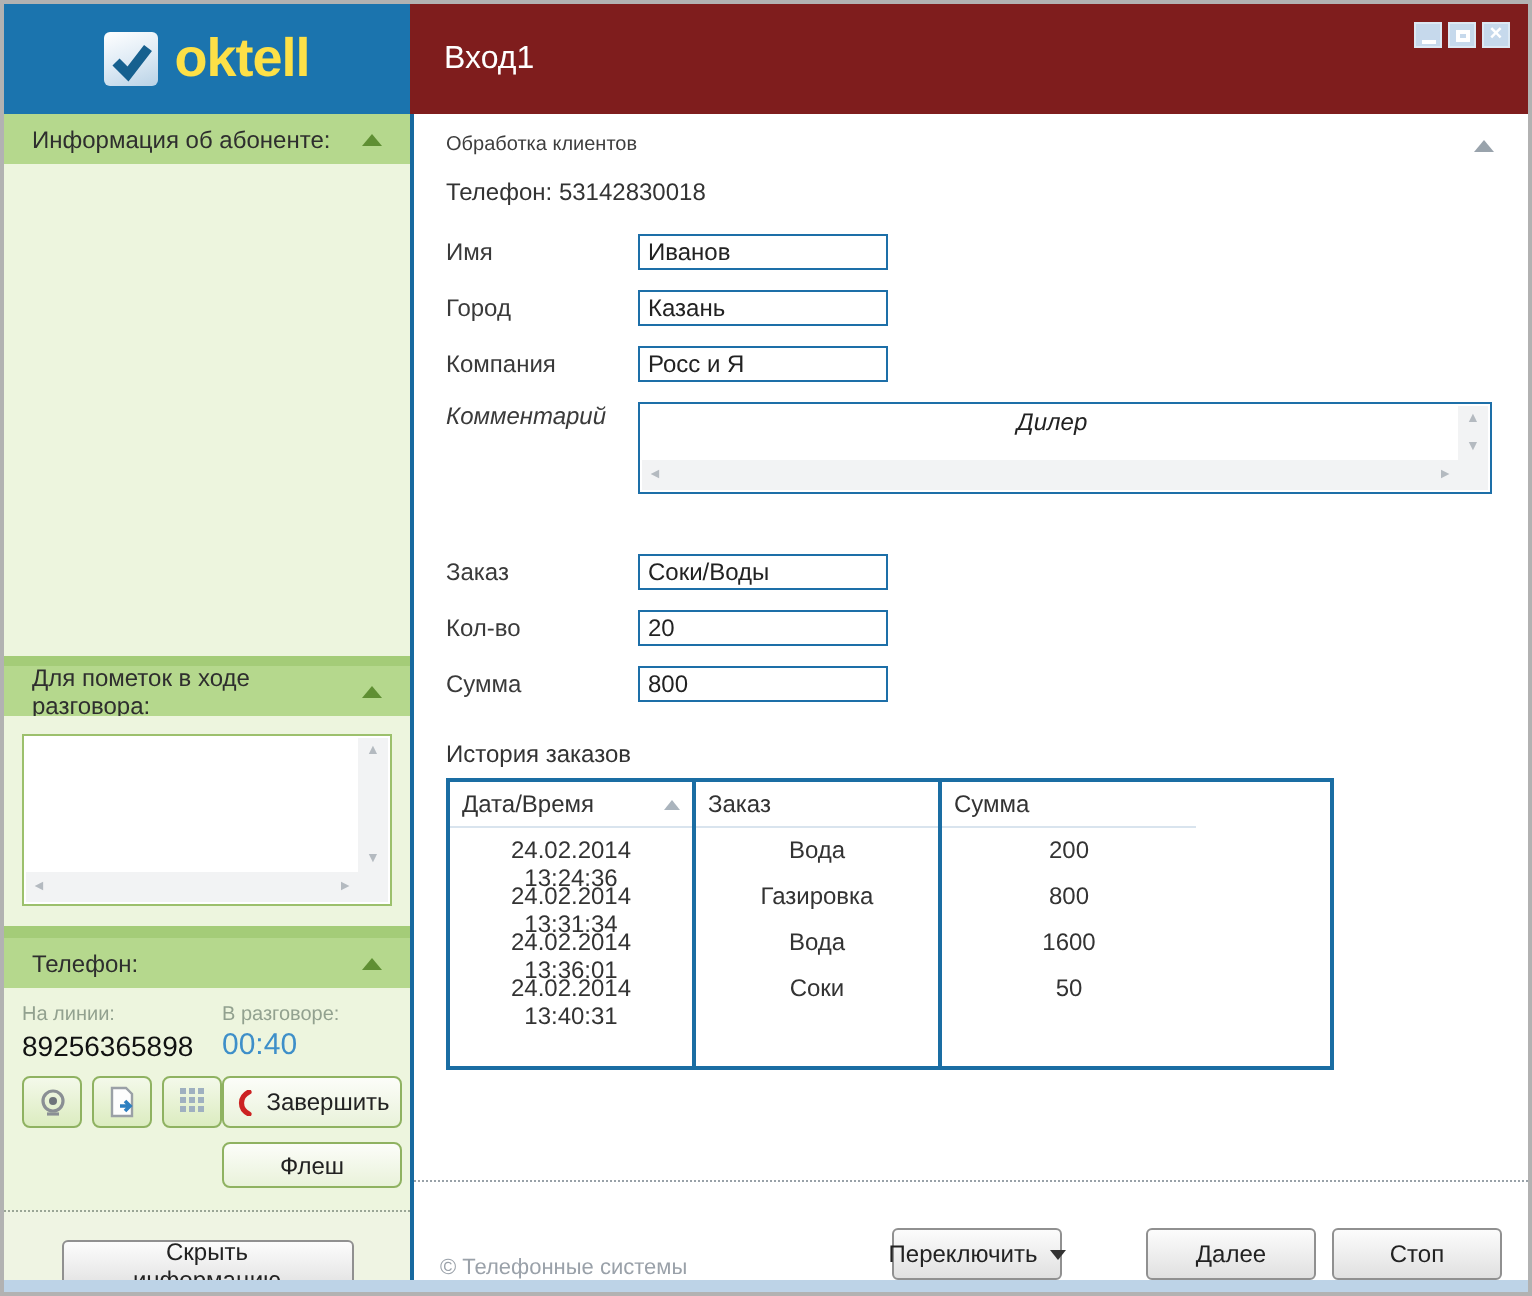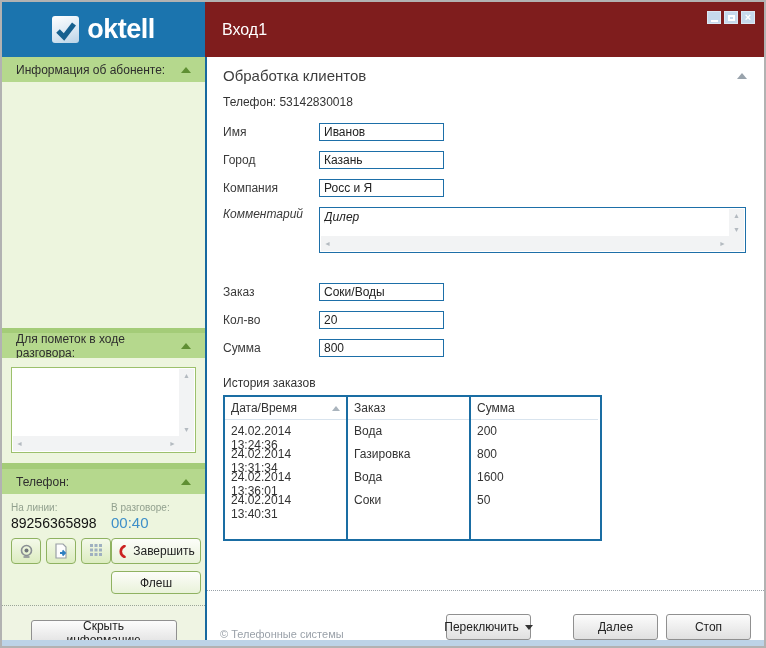--- a/index.html
+++ b/index.html
@@ -9,21 +9,21 @@
   .window { width:766px; height:648px; border:2px solid #b2b2b2; background:#fff;
             display:flex; flex-direction:column; overflow:hidden; }
 
   
   .titlebar { height:55px; flex:none; display:flex; }
   .logo-block { width:203px; flex:none; background:#1b74ae; display:flex;
                 align-items:center; justify-content:center; gap:8px; }
   .logo-check { width:27px; height:27px; border-radius:3px;
                 background:linear-gradient(160deg,#ffffff 0%,#dce9f4 55%,#b9d2e6 100%);
                 display:flex; align-items:center; justify-content:center; }
-  .logo-text { color:#ffffff; font-size:27px; font-weight:bold; letter-spacing:-0.5px; }
+  .logo-text { color:#fde047; font-size:27px; font-weight:bold; letter-spacing:-0.5px; }
   .main-header { flex:1; background:#7f1d1d; position:relative; display:flex;
                  align-items:center; padding-left:17px; color:#fff; font-size:16px; }
   .win-controls { position:absolute; top:9px; right:9px; display:flex; gap:3px; }
   .wc { width:14px; height:13px; background:#c6d9ec; border:1px solid #dce8f3;
         display:flex; align-items:center; justify-content:center; cursor:default; }
   .wc-min-bar { width:7px; height:2px; background:#fff; margin-top:6px; }
   .wc-max-box { width:7px; height:6px; border:2px solid #fff; }
   .wc-close-x { color:#fff; font-size:11px; font-weight:bold; line-height:1; }
 
   
@@ -68,33 +68,33 @@
                     display:flex; justify-content:center; align-items:flex-start; padding-top:14px; }
   .gray-btn { height:26px; background:linear-gradient(#fcfcfc,#e0e0e0); border:1px solid #909090;
               border-radius:3px; font-size:12px; color:#222; display:flex; align-items:center;
               justify-content:center; gap:6px; padding:0 14px; cursor:default; }
   .gray-btn.wide { width:146px; }
 
   
   .main { flex:1; background:#fff; border-left:2px solid #17699f; display:flex; flex-direction:column; }
   .main-inner { flex:1; padding:10px 17px 0 16px; overflow:hidden; }
   .section-head { display:flex; justify-content:space-between; align-items:center;
-                  margin-bottom:11px; font-size:15px; color:#3e3e3e; }
+                  margin-bottom:11px; font-size:10px; color:#3e3e3e; }
   .phone-line { font-size:12px; color:#333; margin-bottom:14px; }
   .frow { display:flex; align-items:center; margin-bottom:10px; }
   .frow.top { align-items:flex-start;font-style:italic; }
   .flabel { width:96px; flex:none; font-size:12px; color:#3a3a3a; }
   .tinput { width:125px; height:18px; border:1px solid #1d6fa8; font-family:"Liberation Sans",sans-serif;
             font-size:12px; padding:0 4px; background:#fff; color:#222; border-radius:0; }
-  .comment-box { width:427px; height:46px; }
+  .comment-box { width:427px; height:46px;text-align:center; }
   .comment-box .fta-text { right:17px; bottom:17px; }
   .spacer20 { height:20px; }
   .history-title { font-size:12px; color:#333; margin-top:19px; margin-bottom:5px; }
-  .htable { display:flex; border:2px solid #1a6da3; width:379px; height:146px;
-            background:#fff; font-size:12px; color:#333; }
+  .htable { display:flex; border:2px solid #1a6da3; width:444px; height:146px;
+            background:#fff; font-size:12px; color:#333;text-align:center; }
   .hcol { width:121px; flex:none; display:flex; flex-direction:column; }
   .hcol + .hcol { border-left:2px solid #1a6da3; }
   .hcol:nth-child(2) { width:123px; }
   .hcol:nth-child(3) { width:129px; }
   .hcell-head { padding:4px 6px; height:23px; border-bottom:1px solid #d9e4ee;
                 display:flex; justify-content:space-between; align-items:center; cursor:default; }
   .sort-tri { width:0; height:0; border-left:4px solid transparent; border-right:4px solid transparent;
               border-bottom:5px solid #aab4bd; }
   .hcell { padding:4px 6px; height:23px; cursor:default; }
 

